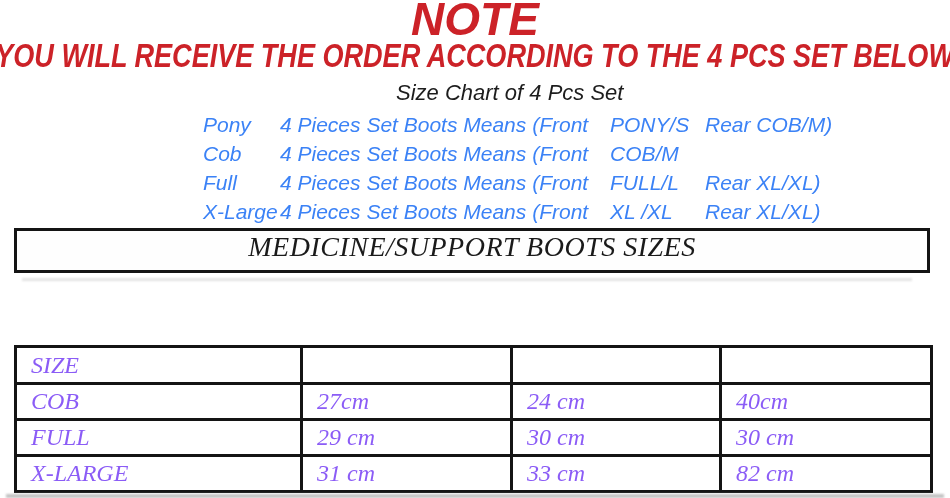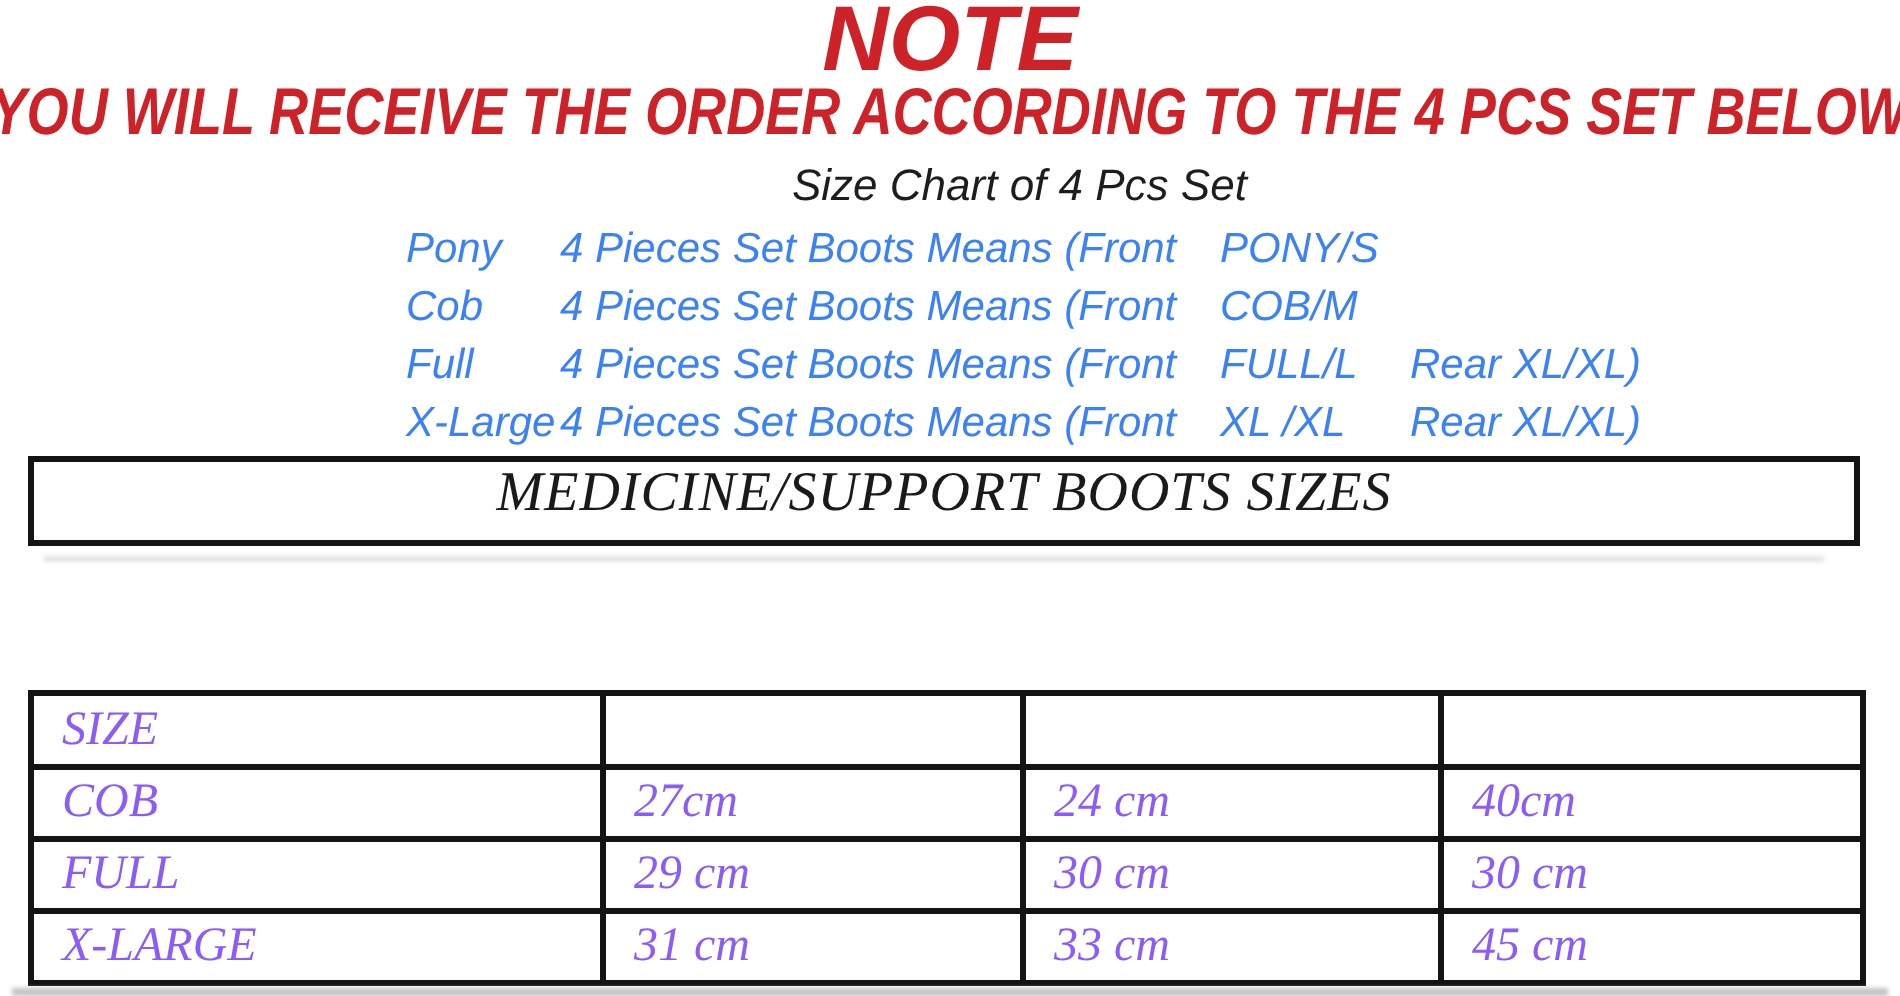--- a/index.html
+++ b/index.html
@@ -150,20 +150,21 @@
     <span class="note-sub">YOU WILL RECEIVE THE ORDER ACCORDING TO THE 4 PCS SET BELOW</span>
   </div>
 
   <div class="size-chart-heading">Size Chart of 4 Pcs Set</div>
 
   <div class="set-lines">
     <div class="set-line">
       <span>Pony</span>
       <span>4 Pieces Set Boots Means (Front</span>
       <span>PONY/S</span>
+      <span>Rear COB/M)</span>
     </div>
     <div class="set-line">
       <span>Cob</span>
       <span>4 Pieces Set Boots Means (Front</span>
       <span>COB/M</span>
     </div>
     <div class="set-line">
       <span>Full</span>
       <span>4 Pieces Set Boots Means (Front</span>
       <span>FULL/L</span>
@@ -205,20 +206,20 @@
       <tr>
         <td>FULL</td>
         <td>29 cm</td>
         <td>30 cm</td>
         <td>30 cm</td>
       </tr>
       <tr>
         <td>X-LARGE</td>
         <td>31 cm</td>
         <td>33 cm</td>
-        <td>45 cm</td>
+        <td>82 cm</td>
       </tr>
     </tbody>
   </table>
 
   <div class="bottom-shadow"></div>
 
 </div>
 
 </body></html>

